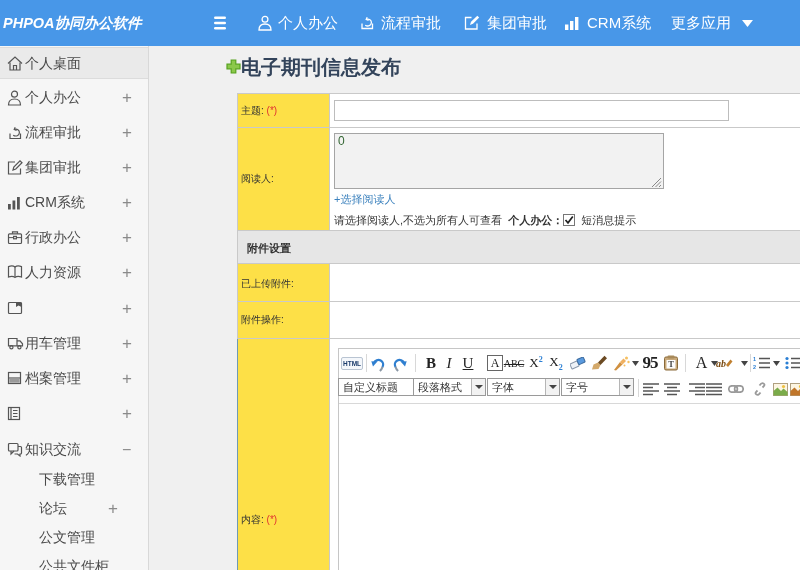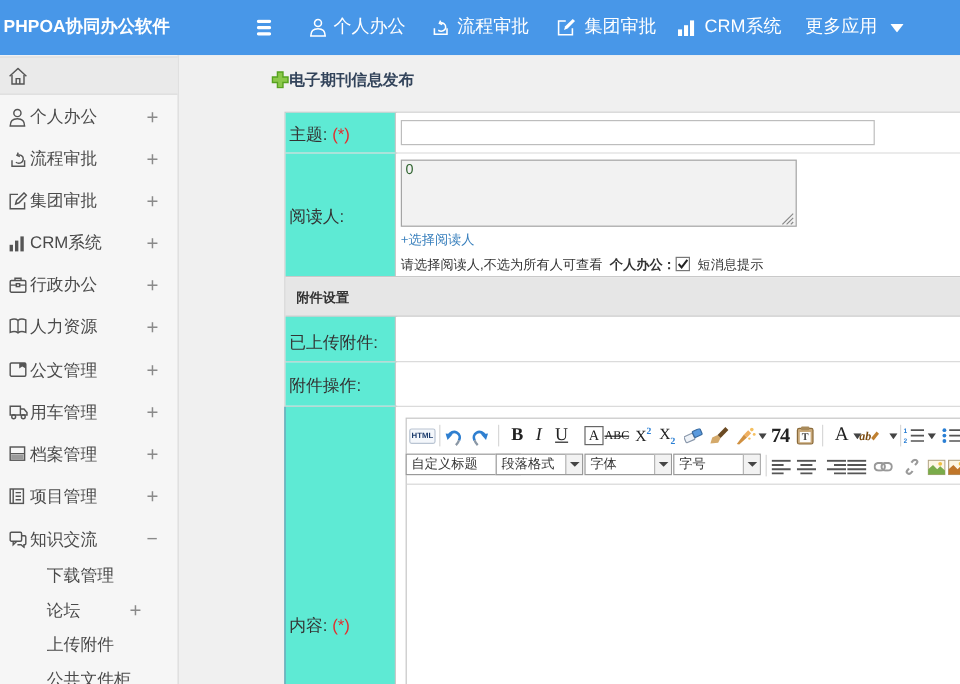--- a/index.html
+++ b/index.html
@@ -1,44 +1,44 @@
 <!DOCTYPE html>
 <html><head>
 <meta charset="utf-8">
 <style>
 * { margin:0; padding:0; box-sizing:border-box; }
 html,body { width:800px; height:570px; overflow:hidden; font-family:"Liberation Sans",sans-serif; }
 body { position:relative; background:#f0f0f0; }
 
 
 #hdr { position:absolute; left:0; top:0; width:800px; height:46px; background:#4897e8; color:#fff; }
-#logo { position:absolute; left:3px; top:0; line-height:46px; font-size:14.5px; font-weight:bold; }
+#logo { position:absolute; left:3px; top:0; line-height:46px; font-size:14.5px; font-weight:bold;font-style:italic; }
 .hicon { position:absolute; top:0; height:46px; display:flex; align-items:center; }
 .hnav { position:absolute; top:0; height:46px; line-height:46px; font-size:15px; color:#fff; }
 
 
 #side { position:absolute; left:0; top:46px; width:149px; height:524px; background:#f6f6f6; border-right:1px solid #d8d8d8; }
 .sitem { position:absolute; left:0; width:148px; height:35px; }
 .sitem .txt { position:absolute; left:25px; top:0; line-height:35px; font-size:14px; color:#4a4a4a; }
 .sitem .ico { position:absolute; left:7px; top:10px; }
 .sitem .plus { position:absolute; left:122px; top:0; line-height:35px; font-size:17px; color:#8a8a8a; font-weight:300; }
 .active0 { position:absolute; left:0; top:1px; width:148px; height:32px; background:#eaeaea; border-top:1px solid #dcdcdc; border-bottom:1px solid #dcdcdc; }
 .sub { position:absolute; left:0; width:148px; height:29px; }
 .sub .txt { position:absolute; left:39px; top:0; line-height:29px; font-size:14px; color:#4a4a4a; }
 .sub .plus { position:absolute; left:108px; top:0; line-height:29px; font-size:17px; color:#8a8a8a; }
 
 
 #main { position:absolute; left:149px; top:46px; width:651px; height:524px; background:#f0f0f0; overflow:hidden; }
 #title { position:absolute; left:77px; top:11px; height:20px; }
-#title .ttl { position:absolute; left:15px; top:0; font-size:13px; line-height:20px; font-weight:bold; color:#33445b; white-space:nowrap; }
+#title .ttl { position:absolute; left:15px; top:0; font-size:20px; line-height:20px; font-weight:bold; color:#33445b; white-space:nowrap; }
 
 
 #tbl { position:absolute; left:88px; top:47px; width:620px; height:600px; background:#fff; border:1px solid #c9c9c9; }
 .row { position:absolute; left:0; width:618px; border-bottom:1px solid #c9c9c9; }
-.lbl { position:absolute; left:0; top:0; height:100%; width:92px; background:#5eead4; border-right:1px solid #c9c9c9; font-size:14px; color:#333; }
+.lbl { position:absolute; left:0; top:0; height:100%; width:92px; background:#fde047; border-right:1px solid #c9c9c9; font-size:10px; color:#333; }
 .lbl .t { position:absolute; left:3px; white-space:nowrap; }
 .red { color:#e03030; }
 .val { position:absolute; left:93px; top:0; height:100%; right:0; background:#fff; }
 a.lnk { color:#3a80bd; text-decoration:none; font-size:11px; }
 
 
 #r1 { top:0; height:34px; }
 #r2 { top:34px; height:103px; }
 #r3 { top:137px; height:33px; background:#e6e6e6; }
 #r3 .hd { position:absolute; left:9px; top:10px; font-size:11px; font-weight:bold; color:#333; }
@@ -118,20 +118,21 @@
 </div>
 
 <div id="side">
   <div class="active0"></div>
   <div class="sitem" style="top:0;">
     <span class="ico"><svg width="16" height="15" viewBox="0 0 16 15" fill="none" stroke="#555" stroke-width="1.2">
           <path d="M1 7.5 L8 1 L15 7.5"></path>
           <path d="M3 6.5 L3 14 L13 14 L13 6.5"></path>
           <path d="M6.5 14 L6.5 9.5 L9.5 9.5 L9.5 14"></path>
         </svg></span>
+    <span class="txt">个人桌面</span>
   </div>
   <div class="sitem" style="top:34px;">
     <span class="ico"><svg width="15" height="16" viewBox="0 0 15 16" fill="none" stroke="#555" stroke-width="1.2">
           <circle cx="7.5" cy="4.2" r="3"></circle>
           <path d="M1.5 15 C1.5 10.8 4 9 7.5 9 C11 9 13.5 10.8 13.5 15 Z"></path>
         </svg></span>
     <span class="txt">个人办公</span>
       <span class="plus">+</span>
   </div>
   <div class="sitem" style="top:69px;">
@@ -178,21 +179,20 @@
           <path d="M8 2 L8 12.4"></path>
         </svg></span>
     <span class="txt">人力资源</span>
       <span class="plus">+</span>
   </div>
   <div class="sitem" style="top:245px;">
     <span class="ico"><svg width="16" height="14" viewBox="0 0 16 14" fill="none" stroke="#555" stroke-width="1.2">
           <rect x="1.5" y="1.5" width="13" height="11" rx="1"></rect>
           <path d="M9 1.5 L9 6 L11.5 4.5 L14.5 6 L14.5 1.5" fill="#555" stroke="none"></path>
         </svg></span>
-    <span class="txt">公文管理</span>
       <span class="plus">+</span>
   </div>
   <div class="sitem" style="top:280px;">
     <span class="ico"><svg width="17" height="15" viewBox="0 0 17 15" fill="none" stroke="#555" stroke-width="1.2">
           <path d="M1.5 9.8 L1.5 2.5 L10 2.5 L10 9.8 Z"></path>
           <path d="M10 4.8 L13 4.8 L15.5 7.8 L15.5 9.8 L10 9.8"></path>
           <circle cx="4.4" cy="11.3" r="1.6"></circle>
           <circle cx="12.4" cy="11.3" r="1.6"></circle>
         </svg></span>
     <span class="txt">用车管理</span>
@@ -206,41 +206,40 @@
         </svg></span>
     <span class="txt">档案管理</span>
       <span class="plus">+</span>
   </div>
   <div class="sitem" style="top:350px;">
     <span class="ico"><svg width="14" height="15" viewBox="0 0 14 15" fill="none" stroke="#555" stroke-width="1.2">
           <rect x="1.5" y="1.5" width="11" height="12"></rect>
           <path d="M4 1.5 L4 13.5"></path>
           <path d="M6 4.5 L10.5 4.5 M6 7.5 L10.5 7.5 M6 10.5 L10.5 10.5"></path>
         </svg></span>
-    <span class="txt">项目管理</span>
       <span class="plus">+</span>
   </div>
   <div class="sitem" style="top:386px;">
     <span class="ico"><svg width="16" height="15" viewBox="0 0 16 15" fill="none" stroke="#555" stroke-width="1.2">
           <rect x="1.5" y="1.5" width="9.5" height="7.5" rx="1"></rect>
           <path d="M4 9 L4 12 L7 9"></path>
           <path d="M11 4.5 L13.5 4.5 C14.1 4.5 14.5 4.9 14.5 5.5 L14.5 11 C14.5 11.6 14.1 12 13.5 12 L13 12 L13 14 L10.5 12 L7.5 12"></path>
         </svg></span>
     <span class="txt">知识交流</span>
       <span class="plus" style="font-size:16px;">−</span>
   </div>
   <div class="sub" style="top:419px;">
       <span class="txt">下载管理</span>
     </div>
   <div class="sub" style="top:448px;">
       <span class="txt">论坛</span>
       <span class="plus">+</span>
     </div>
   <div class="sub" style="top:477px;">
-      <span class="txt">上传附件</span>
+      <span class="txt">公文管理</span>
     </div>
   <div class="sub" style="top:506px;">
       <span class="txt">公共文件柜</span>
     </div>
 </div>
 
 <div id="main">
   <div id="title">
     <span style="position:absolute;left:0;top:2px;"><svg width="15" height="15" viewBox="0 0 15 15">
           <path d="M5.2 1 L9.8 1 L9.8 5.2 L14 5.2 L14 9.8 L9.8 9.8 L9.8 14 L5.2 14 L5.2 9.8 L1 9.8 L1 5.2 L5.2 5.2 Z" fill="#8bc84a" stroke="#57a21f" stroke-width="1.2"></path>
@@ -347,21 +346,21 @@
                   <circle cx="13.5" cy="2" r="1.5" fill="#f5c060"></circle>
                   <circle cx="15.5" cy="6" r="1.2" fill="#f5c060"></circle>
                   <circle cx="11.5" cy="9.5" r="1" fill="#f5c060"></circle>
                 </svg>
               </span>
             <span class="ti" style="left:292px;width:8px;">
                 <svg width="7" height="5" viewBox="0 0 7 5">
                   <path d="M0 0 L7 0 L3.5 5 Z" fill="#444"></path>
                 </svg>
               </span>
-            <span class="ti srf" style="left:303px;width:16px;font-weight:bold;font-size:17px;letter-spacing:-1px;">74</span>
+            <span class="ti srf" style="left:303px;width:16px;font-weight:bold;font-size:17px;letter-spacing:-1px;">95</span>
             <span class="ti" style="left:324px;width:16px;">
                 <svg width="16" height="16" viewBox="0 0 16 16">
                   <rect x="1.5" y="2" width="13" height="13" rx="1.5" fill="#c9a97a" stroke="#8a6a3a"></rect>
                   <rect x="4.5" y="0.5" width="7" height="3" rx="1" fill="#a88a5a"></rect>
                   <rect x="3.5" y="5" width="9" height="8.5" fill="#fdfdfd"></rect>
                   <text x="8" y="12" text-anchor="middle" font-size="8.5" font-weight="bold" fill="#444" font-family="Liberation Serif,serif">T</text>
                 </svg>
               </span>
             <span class="tsep" style="left:346px;"></span>
             <span class="ti srf" style="left:355px;width:15px;font-size:16px;">A</span>

